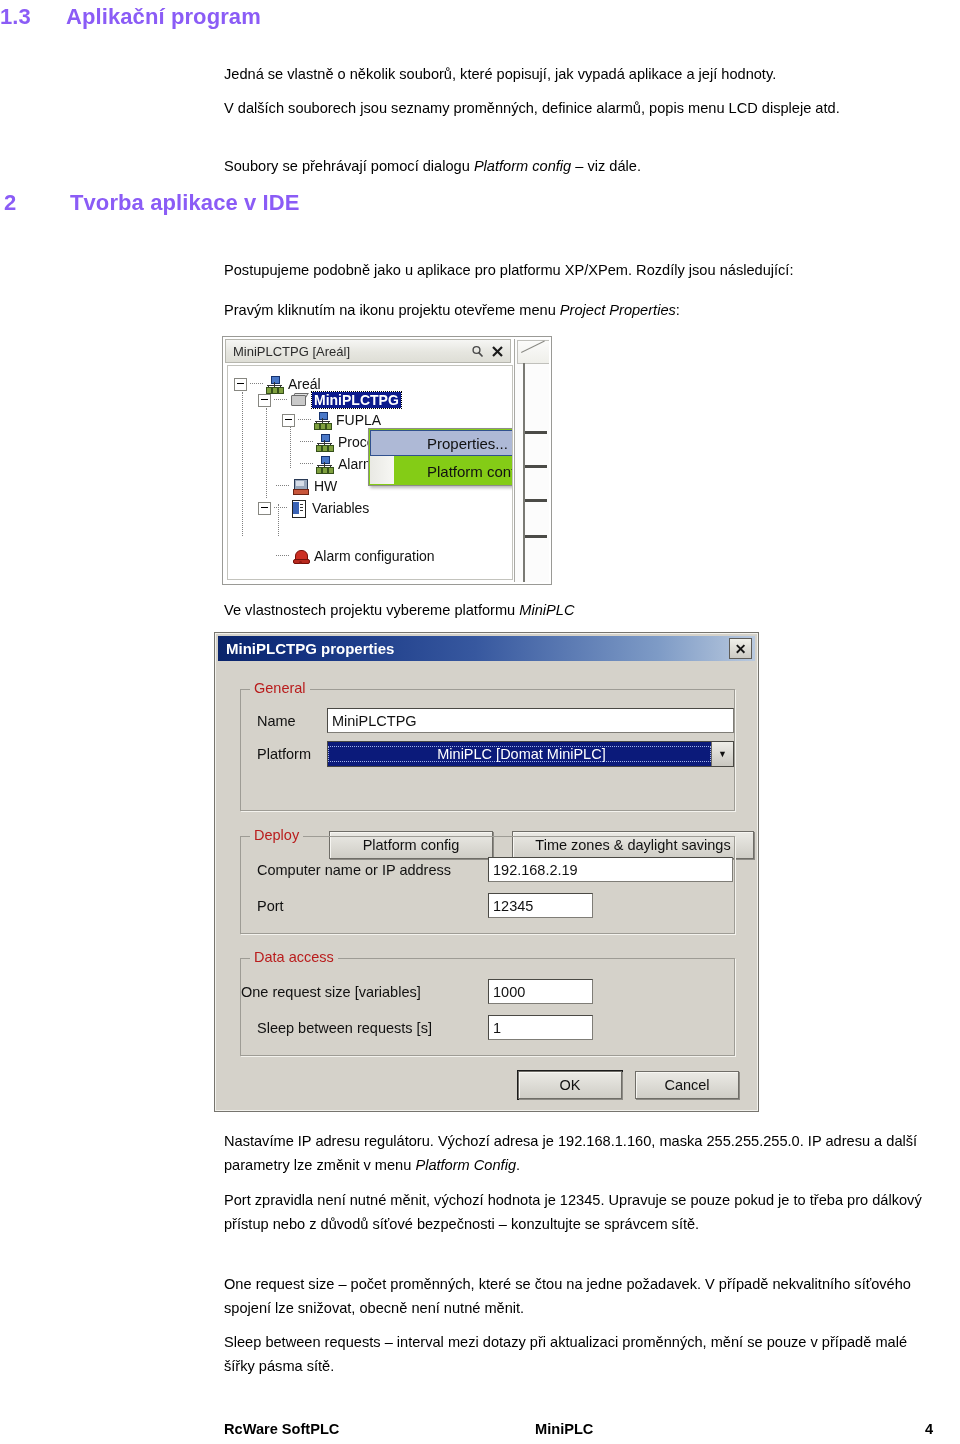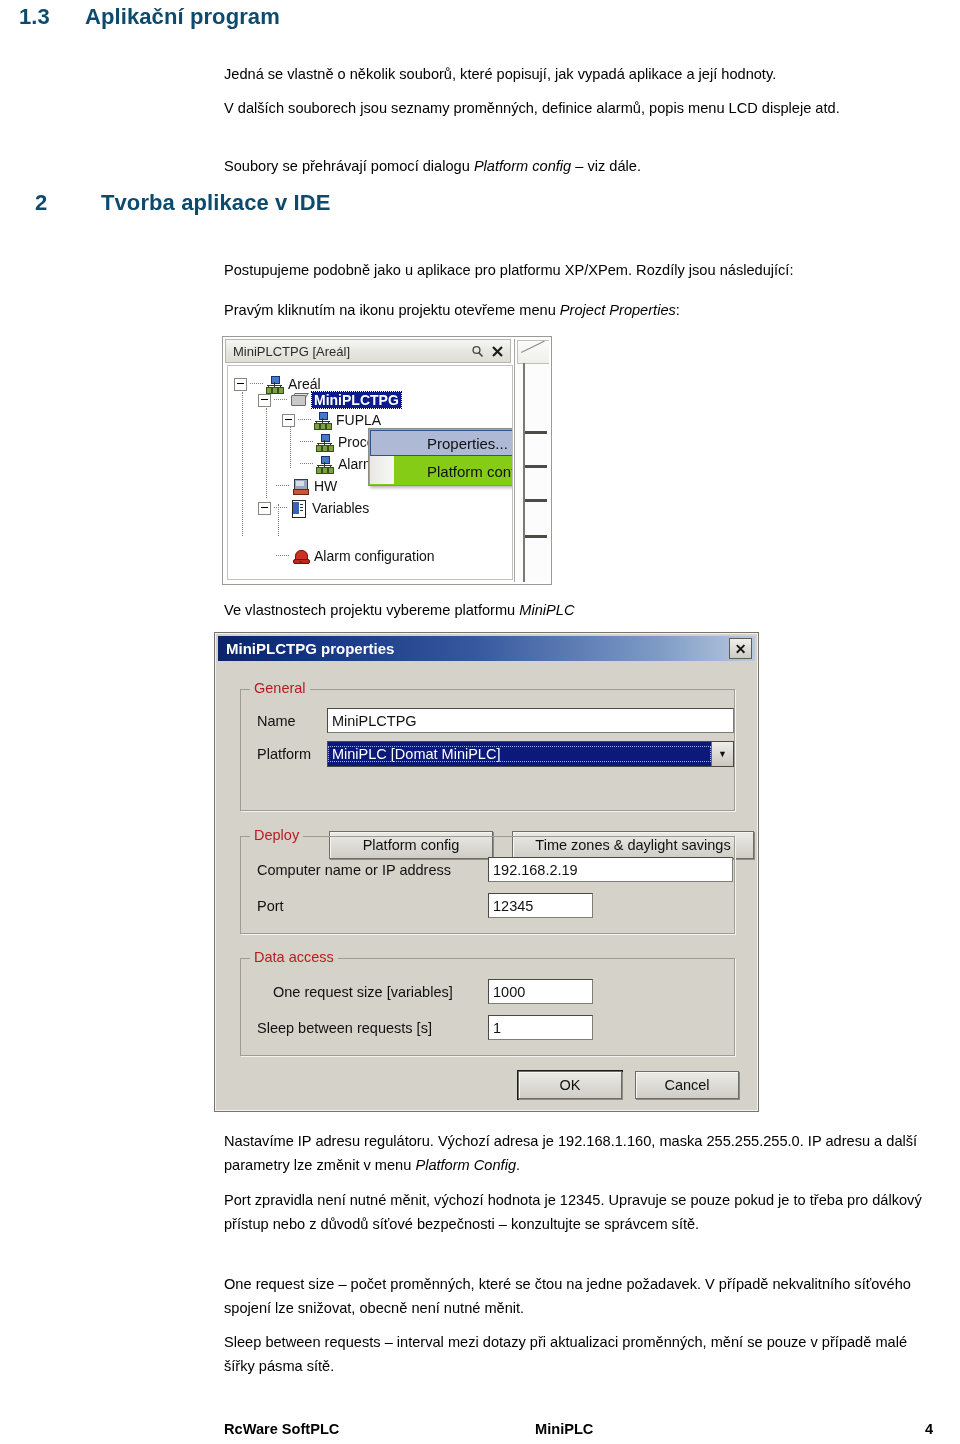--- a/index.html
+++ b/index.html
@@ -13,31 +13,30 @@
     position: relative;
     font-family: "Liberation Sans", sans-serif;
     color: #000000;
     overflow: hidden;
   }
 
   
   .h-sect {
     position: absolute;
     font-weight: bold;
-    color: #0c4a6e;
-    white-space: nowrap;
-    margin-left: 19px;
+    color: #8b5cf6;
+    white-space: nowrap;
   }
   .h1 { font-size: 22px; letter-spacing: 0.1px; }
   .h-num { display: inline-block; }
 
   #heading-1-3 { left: 0px; top: 4px; }
   #heading-1-3 .h-num { width: 66px; }
 
-  #heading-2 { left: 16px; top: 190px; }
+  #heading-2 { left: 4px; top: 190px; }
   #heading-2 .h-num { width: 66px; }
 
   
   .para {
     position: absolute;
     left: 224px;
     width: 700px;
     font-size: 14.6px;
     line-height: 24px;
     color: #000;
@@ -562,21 +561,21 @@
     <span id="dialog-close-button">✕</span>
   </div>
 
   <div class="groupbox" id="group-general">
     <span class="gb-title">General</span>
 
     <span class="fld-label" style="left:16px; top:23px;">Name</span>
     <div class="textbox" style="left:86px; top:18px; width:407px; height:25px;">MiniPLCTPG</div>
 
     <span class="fld-label" style="left:16px; top:56px;">Platform</span>
-    <div class="combobox" style="left:86px; top:51px; width:407px; height:26px;">
+    <div class="combobox" style="left:86px; top:51px; width:407px; height:26px;text-align:center;">
       <span class="cb-text">MiniPLC [Domat MiniPLC]</span>
       <span class="cb-arrow">▼</span>
     </div>
 
     <div class="btn" id="button-platform-config">Platform config</div>
     <div class="btn" id="button-timezones">Time zones &amp; daylight savings</div>
   </div>
 
   <div class="groupbox" id="group-deploy">
     <span class="gb-title">Deploy</span>
@@ -584,21 +583,21 @@
     <span class="fld-label" style="left:16px; top:25px;">Computer name or IP address</span>
     <div class="textbox" style="left:247px; top:20px; width:245px; height:25px;">192.168.2.19</div>
 
     <span class="fld-label" style="left:16px; top:61px;">Port</span>
     <div class="textbox" style="left:247px; top:56px; width:105px; height:25px;">12345</div>
   </div>
 
   <div class="groupbox" id="group-dataaccess">
     <span class="gb-title">Data access</span>
 
-    <span class="fld-label" style="left:32px; top:25px;">One request size [variables]</span>
+    <span class="fld-label" style="left:0; top:25px;">One request size [variables]</span>
     <div class="textbox" style="left:247px; top:20px; width:105px; height:25px;">1000</div>
 
     <span class="fld-label" style="left:16px; top:61px;">Sleep between requests [s]</span>
     <div class="textbox" style="left:247px; top:56px; width:105px; height:25px;">1</div>
   </div>
 
   <div class="btn btn-default" id="button-ok">OK</div>
   <div class="btn" id="button-cancel">Cancel</div>
 </div>
 

